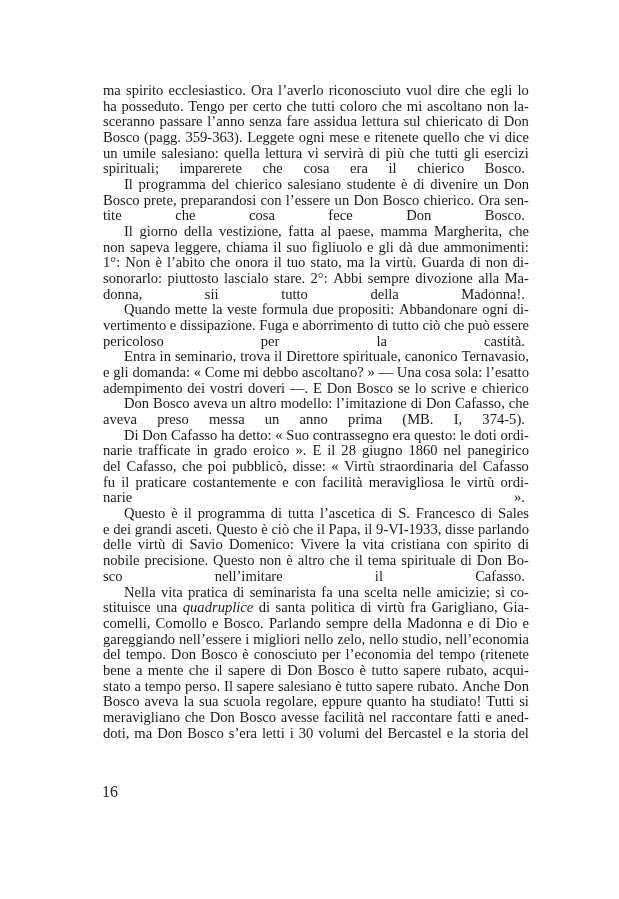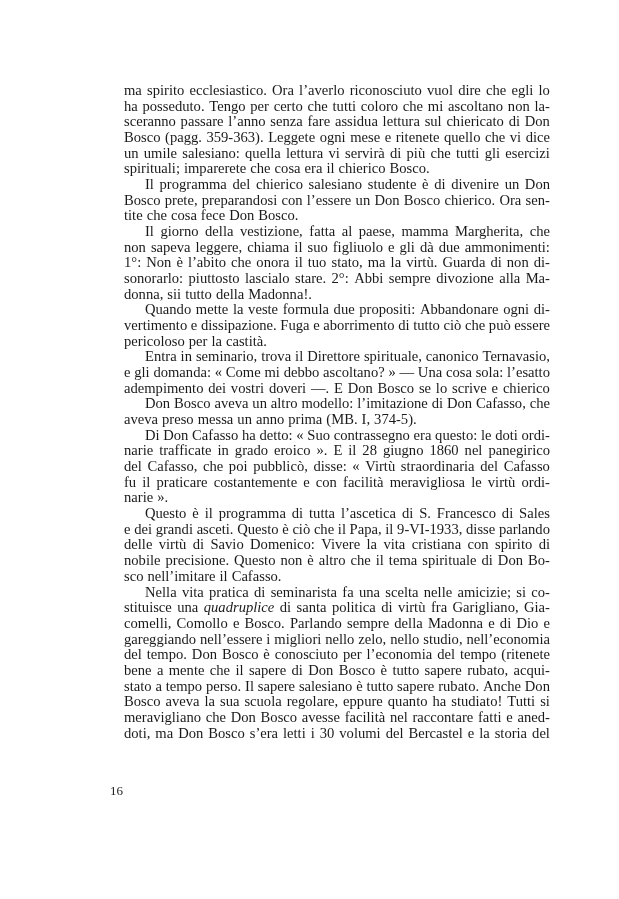--- a/index.html
+++ b/index.html
@@ -1,32 +1,32 @@
 <!DOCTYPE html>
 <html><head>
 <meta charset="utf-8">
 <style>
   html, body { margin: 0; padding: 0; }
   body {
     width: 619px; height: 899px; background: #ffffff; position: relative; overflow: hidden;
     font-family: "Liberation Serif", "DejaVu Serif", serif; color: #1a1a1a;
   }
-  #page { position: absolute; left: 124px; top: 83px; width: 426px; }
+  #page { position: absolute; left: 103px; top: 83px; width: 426px; }
   .line {
     font-size: 14.6px; line-height: 15.68px; height: 15.68px;
     text-align: justify; text-align-last: justify; white-space: nowrap; overflow: visible;
     display: flex; justify-content: space-between;
   }
-  .line.last { justify-content: flex-start; }
+  .line.last { justify-content: space-between; }
   .line.last .w { margin-right: 4px; }
   .line.indent { padding-left: 21px; }
   .w { display: inline-block; }
   .w.it { font-style: italic; }
   #page-number {
-    position: absolute; left: 110px; top: 783px; font-size: 13px; font-family: "Liberation Serif", serif; color: #222;
+    position: absolute; left: 102px; top: 783px; font-size: 16px; font-family: "Liberation Serif", serif; color: #222;
   }
 </style>
 </head>
 <body>
 
 <div id="page">
     <div>
       <div class="line">
         <span class="w">ma</span>
         <span class="w">spirito</span>

